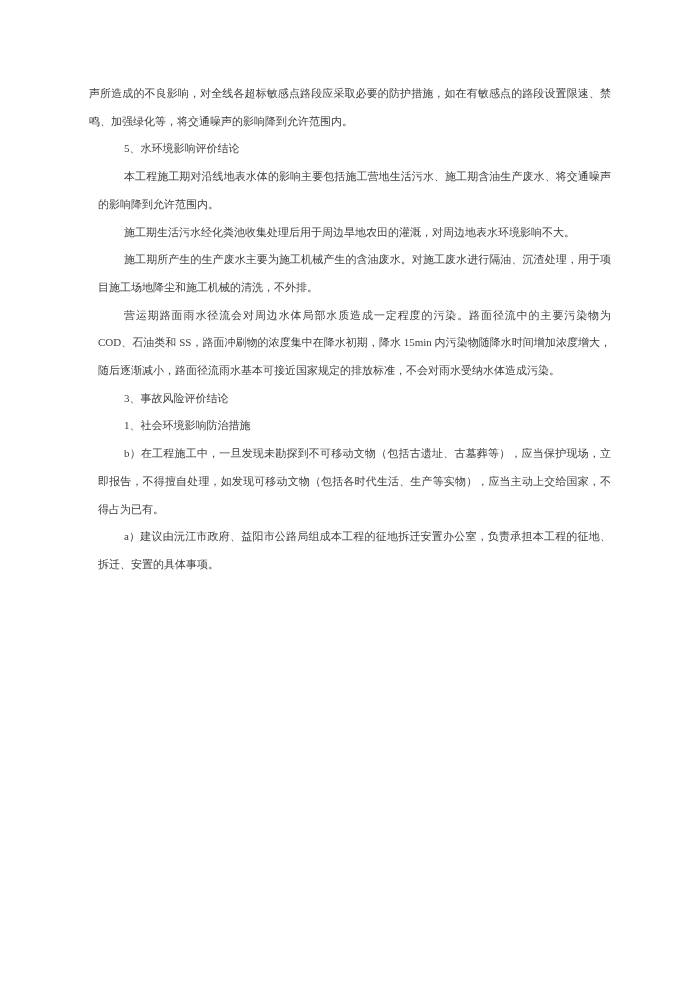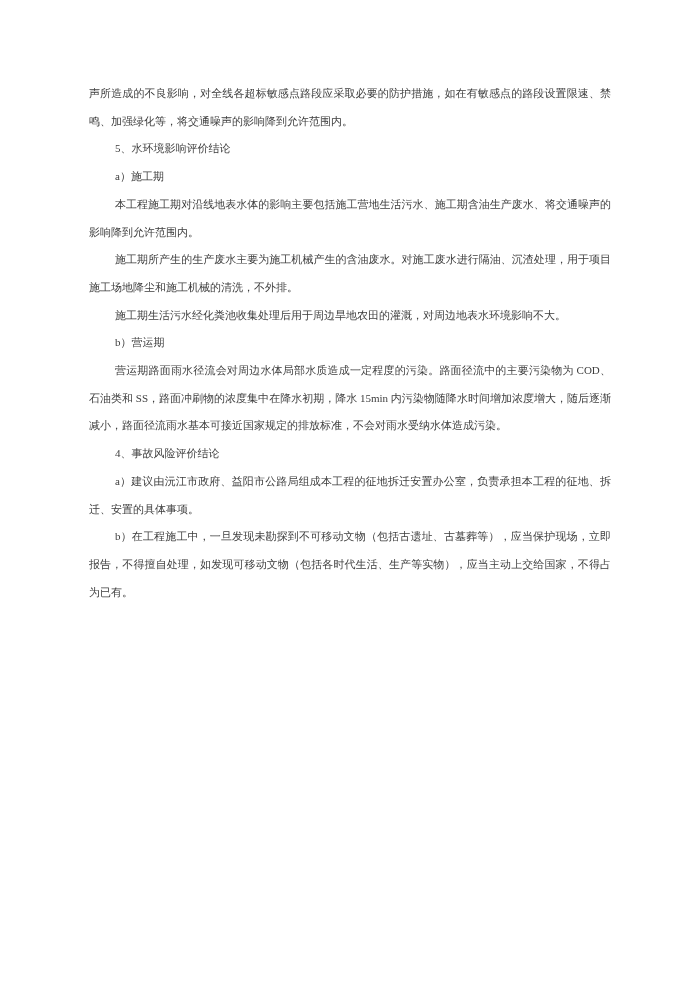--- a/index.html
+++ b/index.html
@@ -24,33 +24,33 @@
     line-height: 27.7px;
     color: #3d3d3d;
     text-align: justify;
   }
   .text-body p {
     margin: 0;
     padding: 0;
   }
   .text-body p.indent {
     text-indent: 26px;
+    margin-left: 9px;
   }
 </style>
 </head>
 <body>
 
 <div class="page">
   <div class="text-body" id="doc-body">
 
   <p class="">声所造成的不良影响，对全线各超标敏感点路段应采取必要的防护措施，如在有敏感点的路段设置限速、禁鸣、加强绿化等，将交通噪声的影响降到允许范围内。</p>
       <p class="indent">5、水环境影响评价结论</p>
-      <p class="indent">a）施工期</p>
       <p class="indent">本工程施工期对沿线地表水体的影响主要包括施工营地生活污水、施工期含油生产废水、将交通噪声的影响降到允许范围内。</p>
+      <p class="indent">施工期生活污水经化粪池收集处理后用于周边旱地农田的灌溉，对周边地表水环境影响不大。</p>
       <p class="indent">施工期所产生的生产废水主要为施工机械产生的含油废水。对施工废水进行隔油、沉渣处理，用于项目施工场地降尘和施工机械的清洗，不外排。</p>
-      <p class="indent">施工期生活污水经化粪池收集处理后用于周边旱地农田的灌溉，对周边地表水环境影响不大。</p>
-      <p class="indent">b）营运期</p>
       <p class="indent">营运期路面雨水径流会对周边水体局部水质造成一定程度的污染。路面径流中的主要污染物为 COD、石油类和 SS，路面冲刷物的浓度集中在降水初期，降水 15min 内污染物随降水时间增加浓度增大，随后逐渐减小，路面径流雨水基本可接近国家规定的排放标准，不会对雨水受纳水体造成污染。</p>
-      <p class="indent">4、事故风险评价结论</p>
+      <p class="indent">3、事故风险评价结论</p>
+      <p class="indent">1、社会环境影响防治措施</p>
+      <p class="indent">b）在工程施工中，一旦发现未勘探到不可移动文物（包括古遗址、古墓葬等），应当保护现场，立即报告，不得擅自处理，如发现可移动文物（包括各时代生活、生产等实物），应当主动上交给国家，不得占为已有。</p>
       <p class="indent">a）建议由沅江市政府、益阳市公路局组成本工程的征地拆迁安置办公室，负责承担本工程的征地、拆迁、安置的具体事项。</p>
-      <p class="indent">b）在工程施工中，一旦发现未勘探到不可移动文物（包括古遗址、古墓葬等），应当保护现场，立即报告，不得擅自处理，如发现可移动文物（包括各时代生活、生产等实物），应当主动上交给国家，不得占为已有。</p>
     </div>
 </div>
 
 </body></html>

